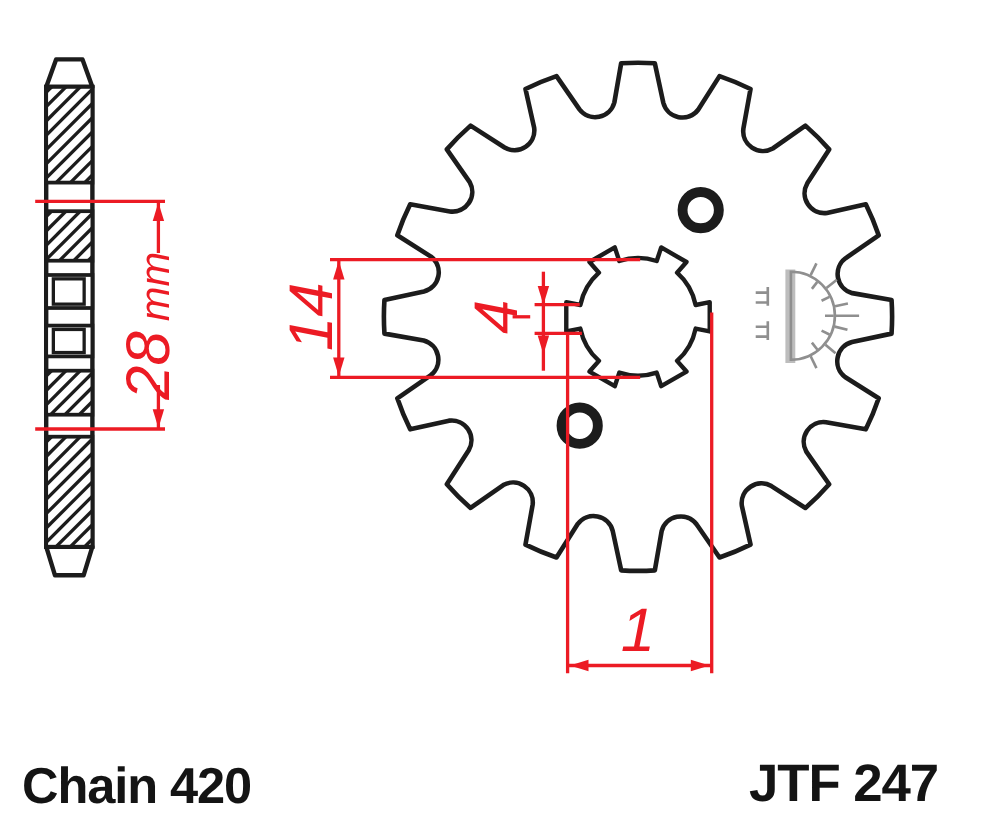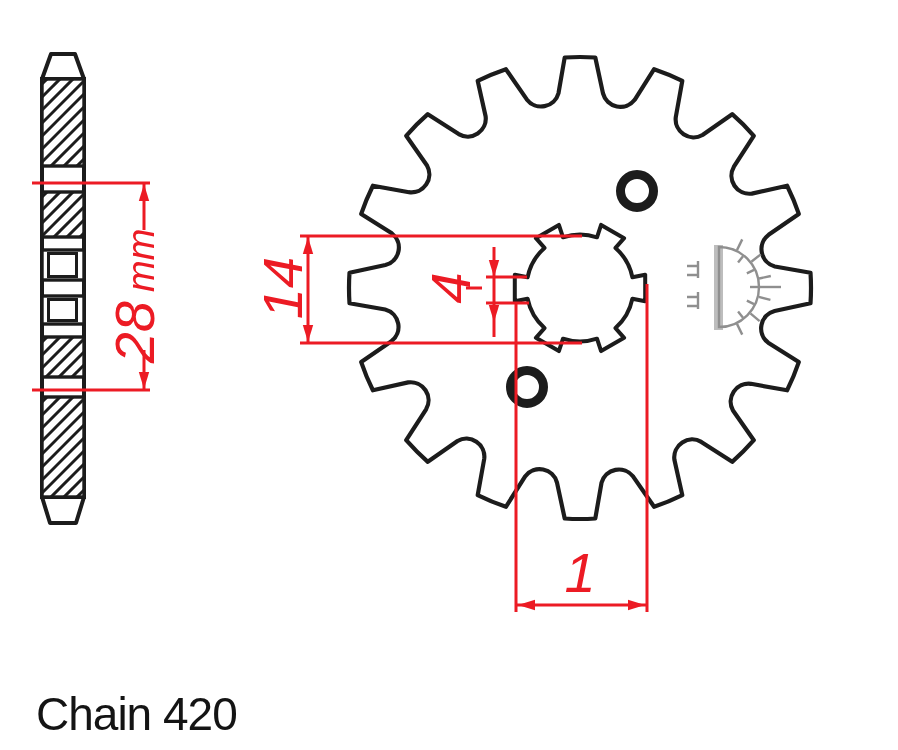--- a/index.html
+++ b/index.html
@@ -8,22 +8,22 @@
     font-family:"Liberation Sans",sans-serif;
   }
   .stage svg{position:absolute;left:0;top:0;}
   .dim{
     position:absolute;font-style:italic;font-size:56px;line-height:1;white-space:nowrap;
     transform:translate(-50%,-50%);
   }
   .dim.rot{transform:translate(-50%,-50%) rotate(-90deg);}
   .dim .unit{font-size:38px;margin-left:9px;}
   .plabel{
-    position:absolute;font-weight:normal;font-size:46px;line-height:1;
-    letter-spacing:-1px;white-space:nowrap;margin-left:16px;
+    position:absolute;font-weight:bold;font-size:46px;line-height:1;
+    letter-spacing:-1px;white-space:nowrap;
   }
   #part-number-label{font-size:48px;}
 </style>
 </head>
 <body>
 
 <div class="stage">
 
   <svg id="draw" width="898" height="750" viewBox="0 0 898 750">
       <defs>
@@ -155,14 +155,15 @@
   <div class="dim rot" id="dim-4" style="left: 451px; top: 288px; color: rgb(236, 27, 36);">
     <span>4</span>
   </div>
 
   <div class="dim" id="dim-17" style="left: 580px; top: 573px; color: rgb(236, 27, 36);">
     <span>1</span>
   </div>
 
   <div class="plabel" id="chain-type-label" style="left: 20px; top: 691px; color: rgb(20, 20, 20);">Chain 420</div>
 
+  <div class="plabel" id="part-number-label" style="left: 681px; top: 689px; color: rgb(20, 20, 20);">JTF 247</div>
 
 </div>
 
 </body></html>

